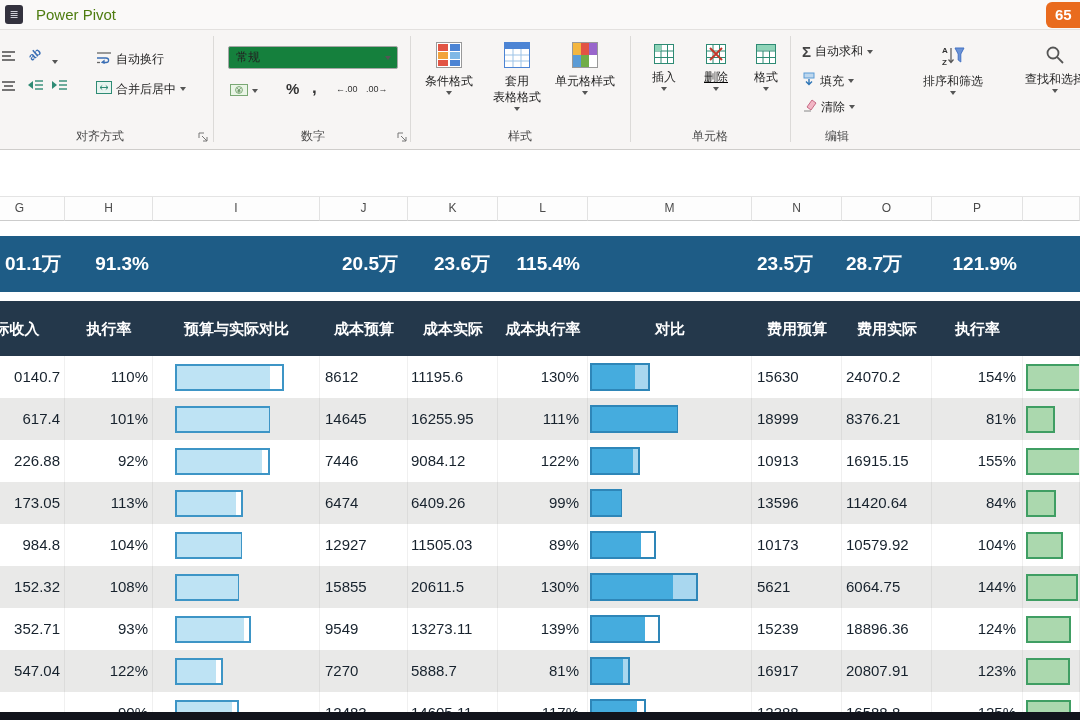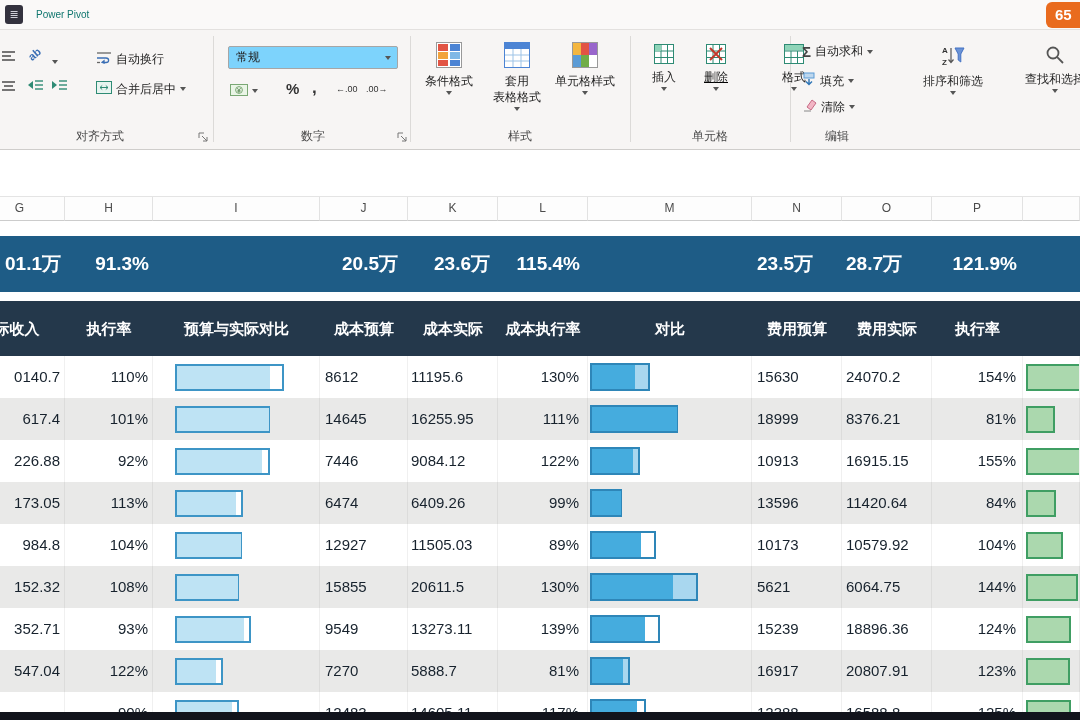--- a/index.html
+++ b/index.html
@@ -3,35 +3,35 @@
 <meta charset="utf-8">
 <style>
   html,body{margin:0;padding:0;background:#fff;}
   *{box-sizing:border-box;}
   body{font-family:"Liberation Sans","DejaVu Sans",sans-serif;}
   .screen{position:relative;width:1080px;height:720px;overflow:hidden;background:#fff;}
 
   
   .titlebar{position:absolute;left:0;top:0;width:1080px;height:30px;background:#faf9f8;border-bottom:1px solid #e3e1df;}
   .appicon{position:absolute;left:5px;top:5px;width:18px;height:19px;background:#33323e;border-radius:3px;color:#cfcfd8;font-size:11px;line-height:19px;text-align:center;}
-  .ribbontab{position:absolute;left:30px;top:0;height:20px;line-height:30px;font-size:10px;color:#0f766e;padding:0 6px;}
+  .ribbontab{position:absolute;left:30px;top:0;height:20px;line-height:30px;font-size:15px;color:#4d7c0f;padding:0 6px;}
   .badge{position:absolute;left:1046px;top:2px;width:46px;height:26px;background:var(--badge-bg,#E96B1E);border-radius:6px;color:#fff;font-weight:bold;font-size:15px;line-height:26px;padding-left:9px;}
 
   
   .ribbon{position:absolute;left:0;top:30px;width:1080px;height:120px;background:#f7f5f4;border-bottom:1px solid #cfcdcb;}
   .rdivider{position:absolute;top:6px;width:1px;height:106px;background:#dcdad8;}
   .glabel{position:absolute;top:98px;font-size:12px;color:#4a4a4a;text-align:center;}
   .launcher{position:absolute;width:14px;height:14px;}
   .smallbtn{position:absolute;display:flex;align-items:center;gap:4px;cursor:default;white-space:nowrap;}
   .bigbtn{position:absolute;display:flex;flex-direction:column;align-items:center;gap:3px;cursor:default;}
   .rtext{font-size:12px;color:#1f1f1f;white-space:nowrap;line-height:13px;text-align:center;}
   .caret{display:inline-block;width:0;height:0;border-left:3.5px solid transparent;border-right:3.5px solid transparent;border-top:4px solid #555;vertical-align:middle;}
   .ricon{position:absolute;display:inline-block;}
   .sigma{font-size:15px;font-weight:bold;color:#444;line-height:15px;}
-  .numselect{position:absolute;left:228px;top:16px;width:170px;height:23px;background:#7dd3fc;border:1px solid #a6a6a6;border-radius:2px;font-size:12px;color:#222;line-height:21px;padding-left:7px;}
+  .numselect{position:absolute;left:228px;top:16px;width:170px;height:23px;background:#15803d;border:1px solid #a6a6a6;border-radius:2px;font-size:12px;color:#222;line-height:21px;padding-left:7px;}
   .numselect .caret{position:absolute;right:6px;top:9px;}
   .pctbtn{font-size:15px;color:#333;font-weight:bold;}
   .commabtn{font-size:17px;color:#333;font-weight:bold;}
   .decbtn{font-size:9px;color:#333;letter-spacing:0;}
   .abrot{display:inline-block;transform:rotate(-40deg);color:#3b6fb5;font-size:11px;font-weight:bold;}
 
   
   .formulagap{position:absolute;left:0;top:151px;width:1080px;height:45px;background:#ffffff;}
   .sheet{position:absolute;left:0;top:196px;width:1080px;height:524px;overflow:hidden;background:#fff;}
   .sheetinner{margin-left:-25px;width:1105px;}
@@ -231,21 +231,21 @@
             <rect x="0.5" y="0.5" width="19" height="19" fill="#fff" stroke="#2E8B74"></rect>
             <line x1="0" y1="7" x2="20" y2="7" stroke="#2E8B74"></line>
             <line x1="0" y1="13.5" x2="20" y2="13.5" stroke="#2E8B74"></line>
             <line x1="7" y1="0" x2="7" y2="20" stroke="#2E8B74"></line>
             <line x1="13.5" y1="0" x2="13.5" y2="20" stroke="#2E8B74"></line>
             <path d="M4 4 L16 16 M16 4 L4 16" stroke="#C0392B" stroke-width="2"></path>
           </svg></span>
       <span class="rtext">删除</span>
       <span class="caret"></span>
     </div>
-    <div class="bigbtn" style="left:770px;top:14px;width:48px;">
+    <div class="bigbtn" style="left:742px;top:14px;width:48px;">
       <span><svg width="20" height="20">
             <rect x="0.5" y="0.5" width="19" height="19" fill="#fff" stroke="#2E8B74"></rect>
             <rect x="1" y="1" width="18" height="5.5" fill="#8FD4B8"></rect>
             <line x1="0" y1="7" x2="20" y2="7" stroke="#2E8B74"></line>
             <line x1="0" y1="13.5" x2="20" y2="13.5" stroke="#2E8B74"></line>
             <line x1="7" y1="7" x2="7" y2="20" stroke="#2E8B74"></line>
             <line x1="13.5" y1="7" x2="13.5" y2="20" stroke="#2E8B74"></line>
           </svg></span>
       <span class="rtext">格式</span>
       <span class="caret"></span>

